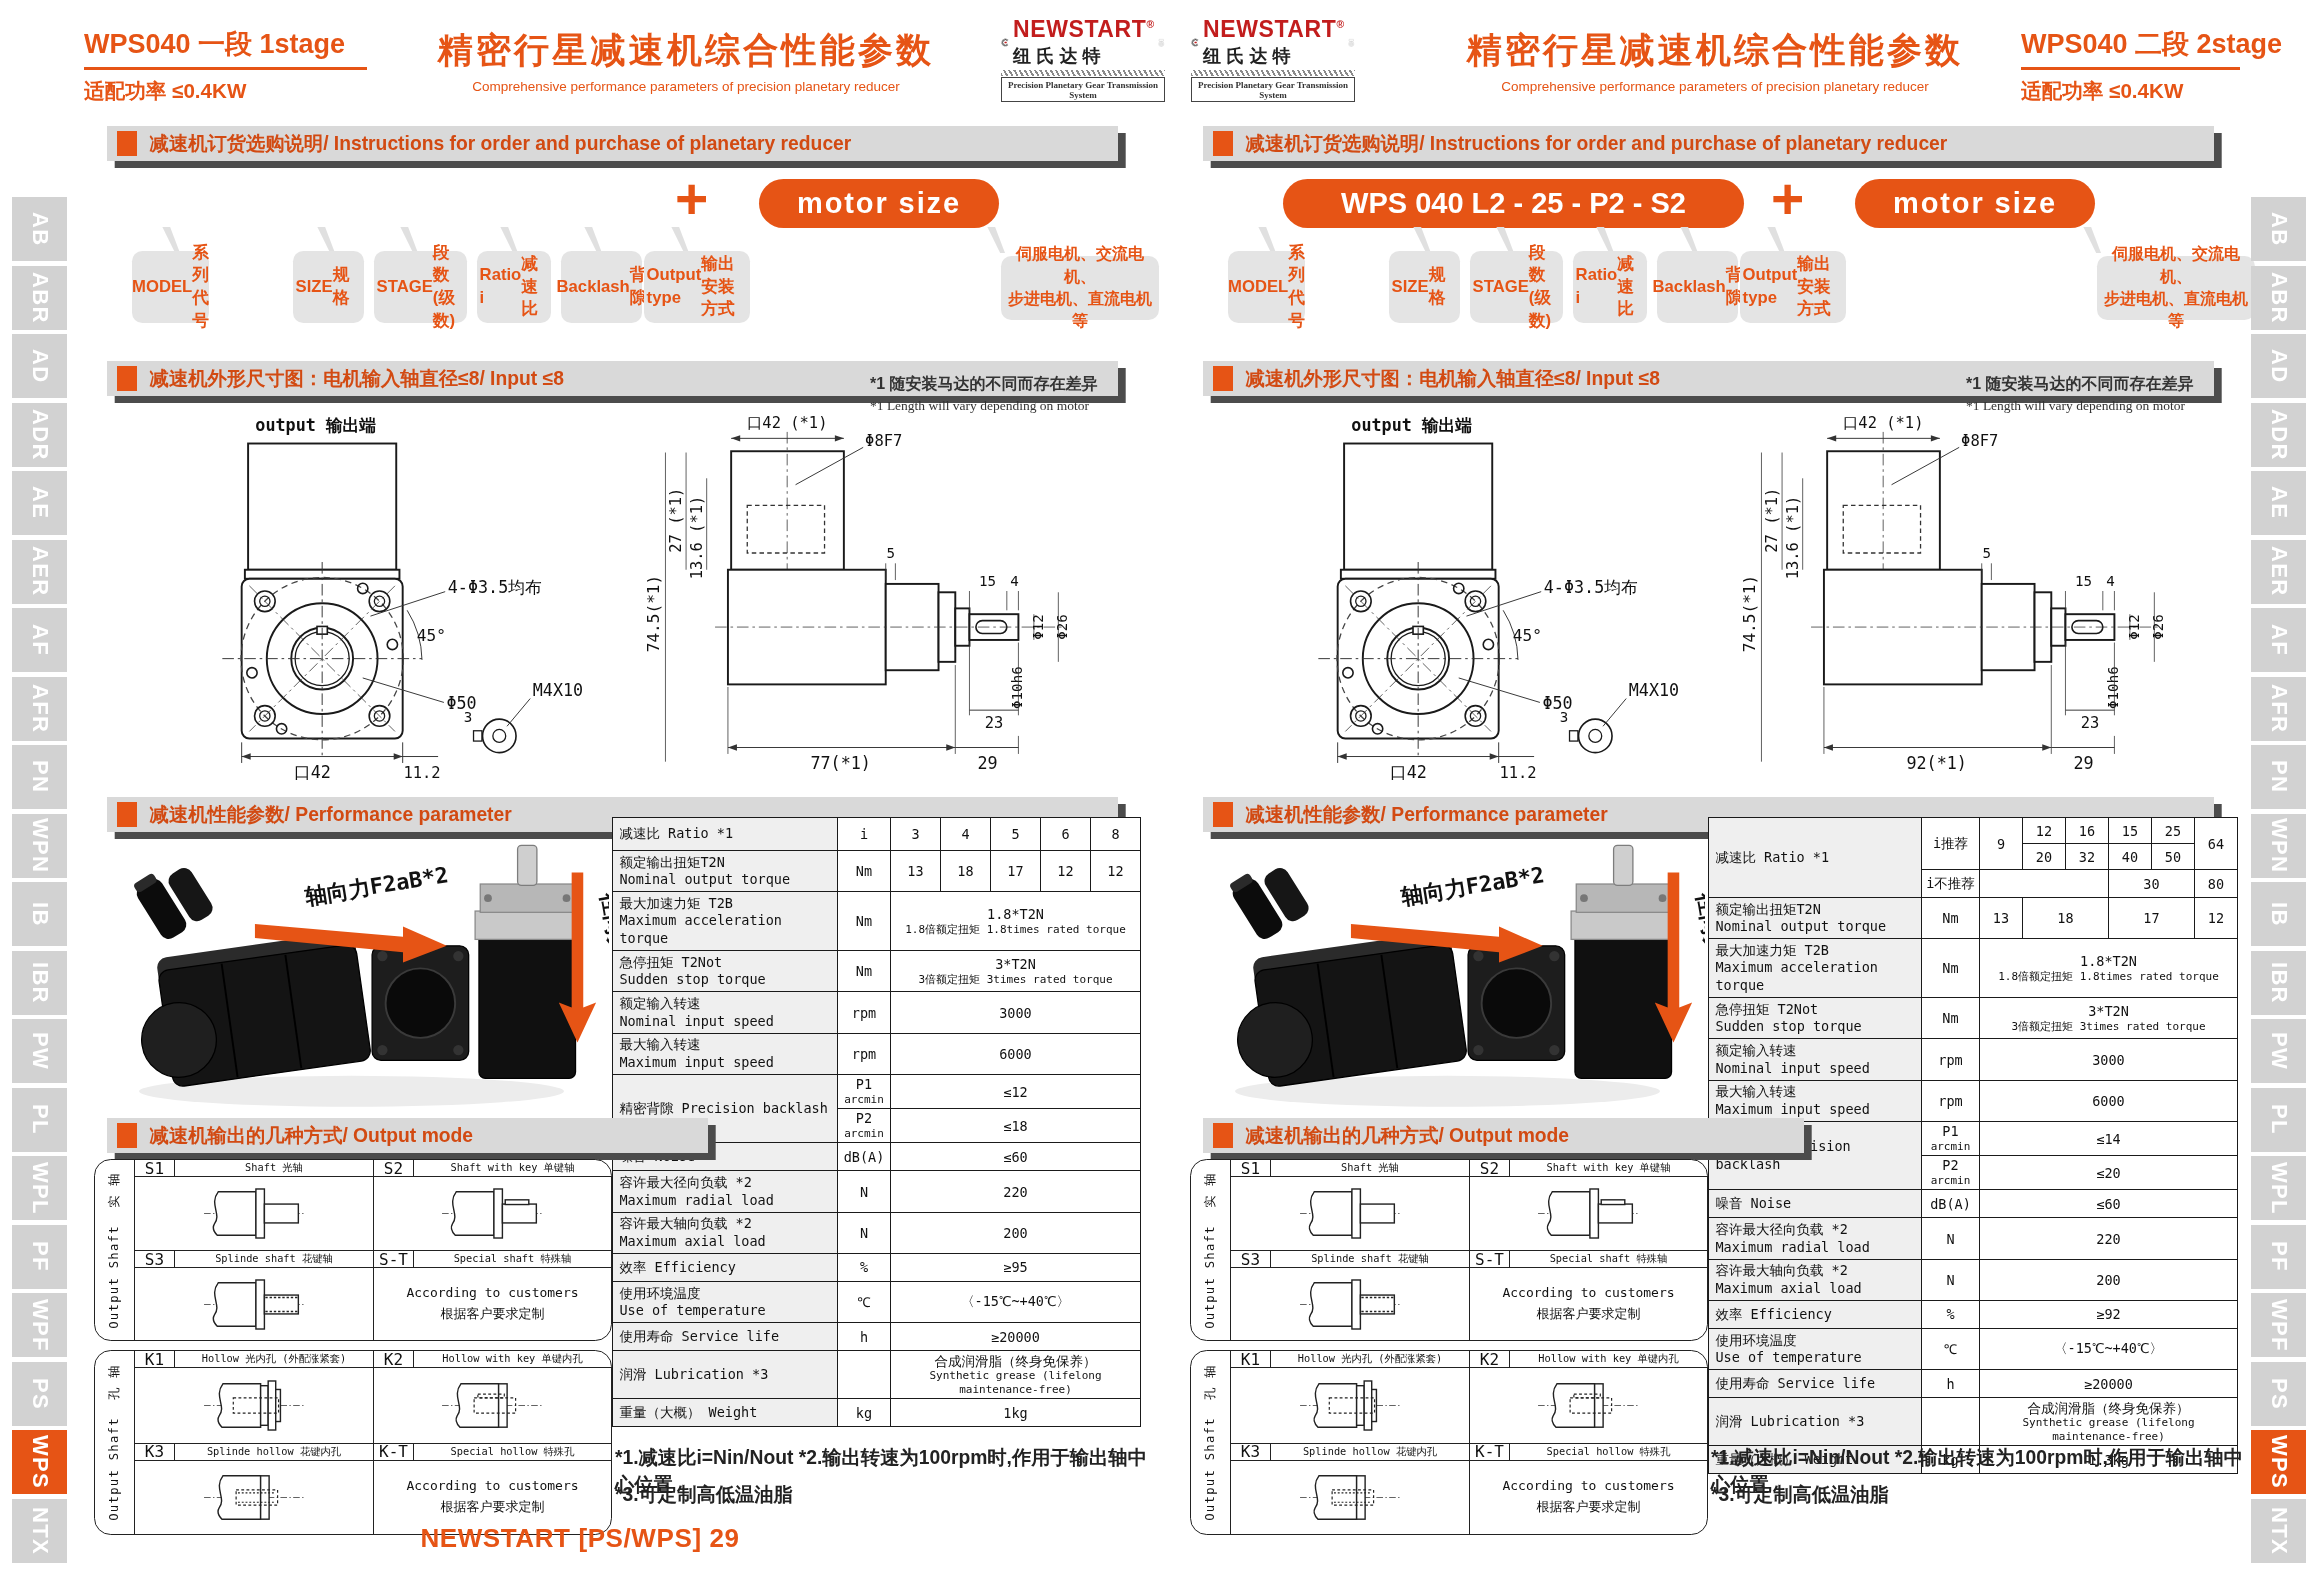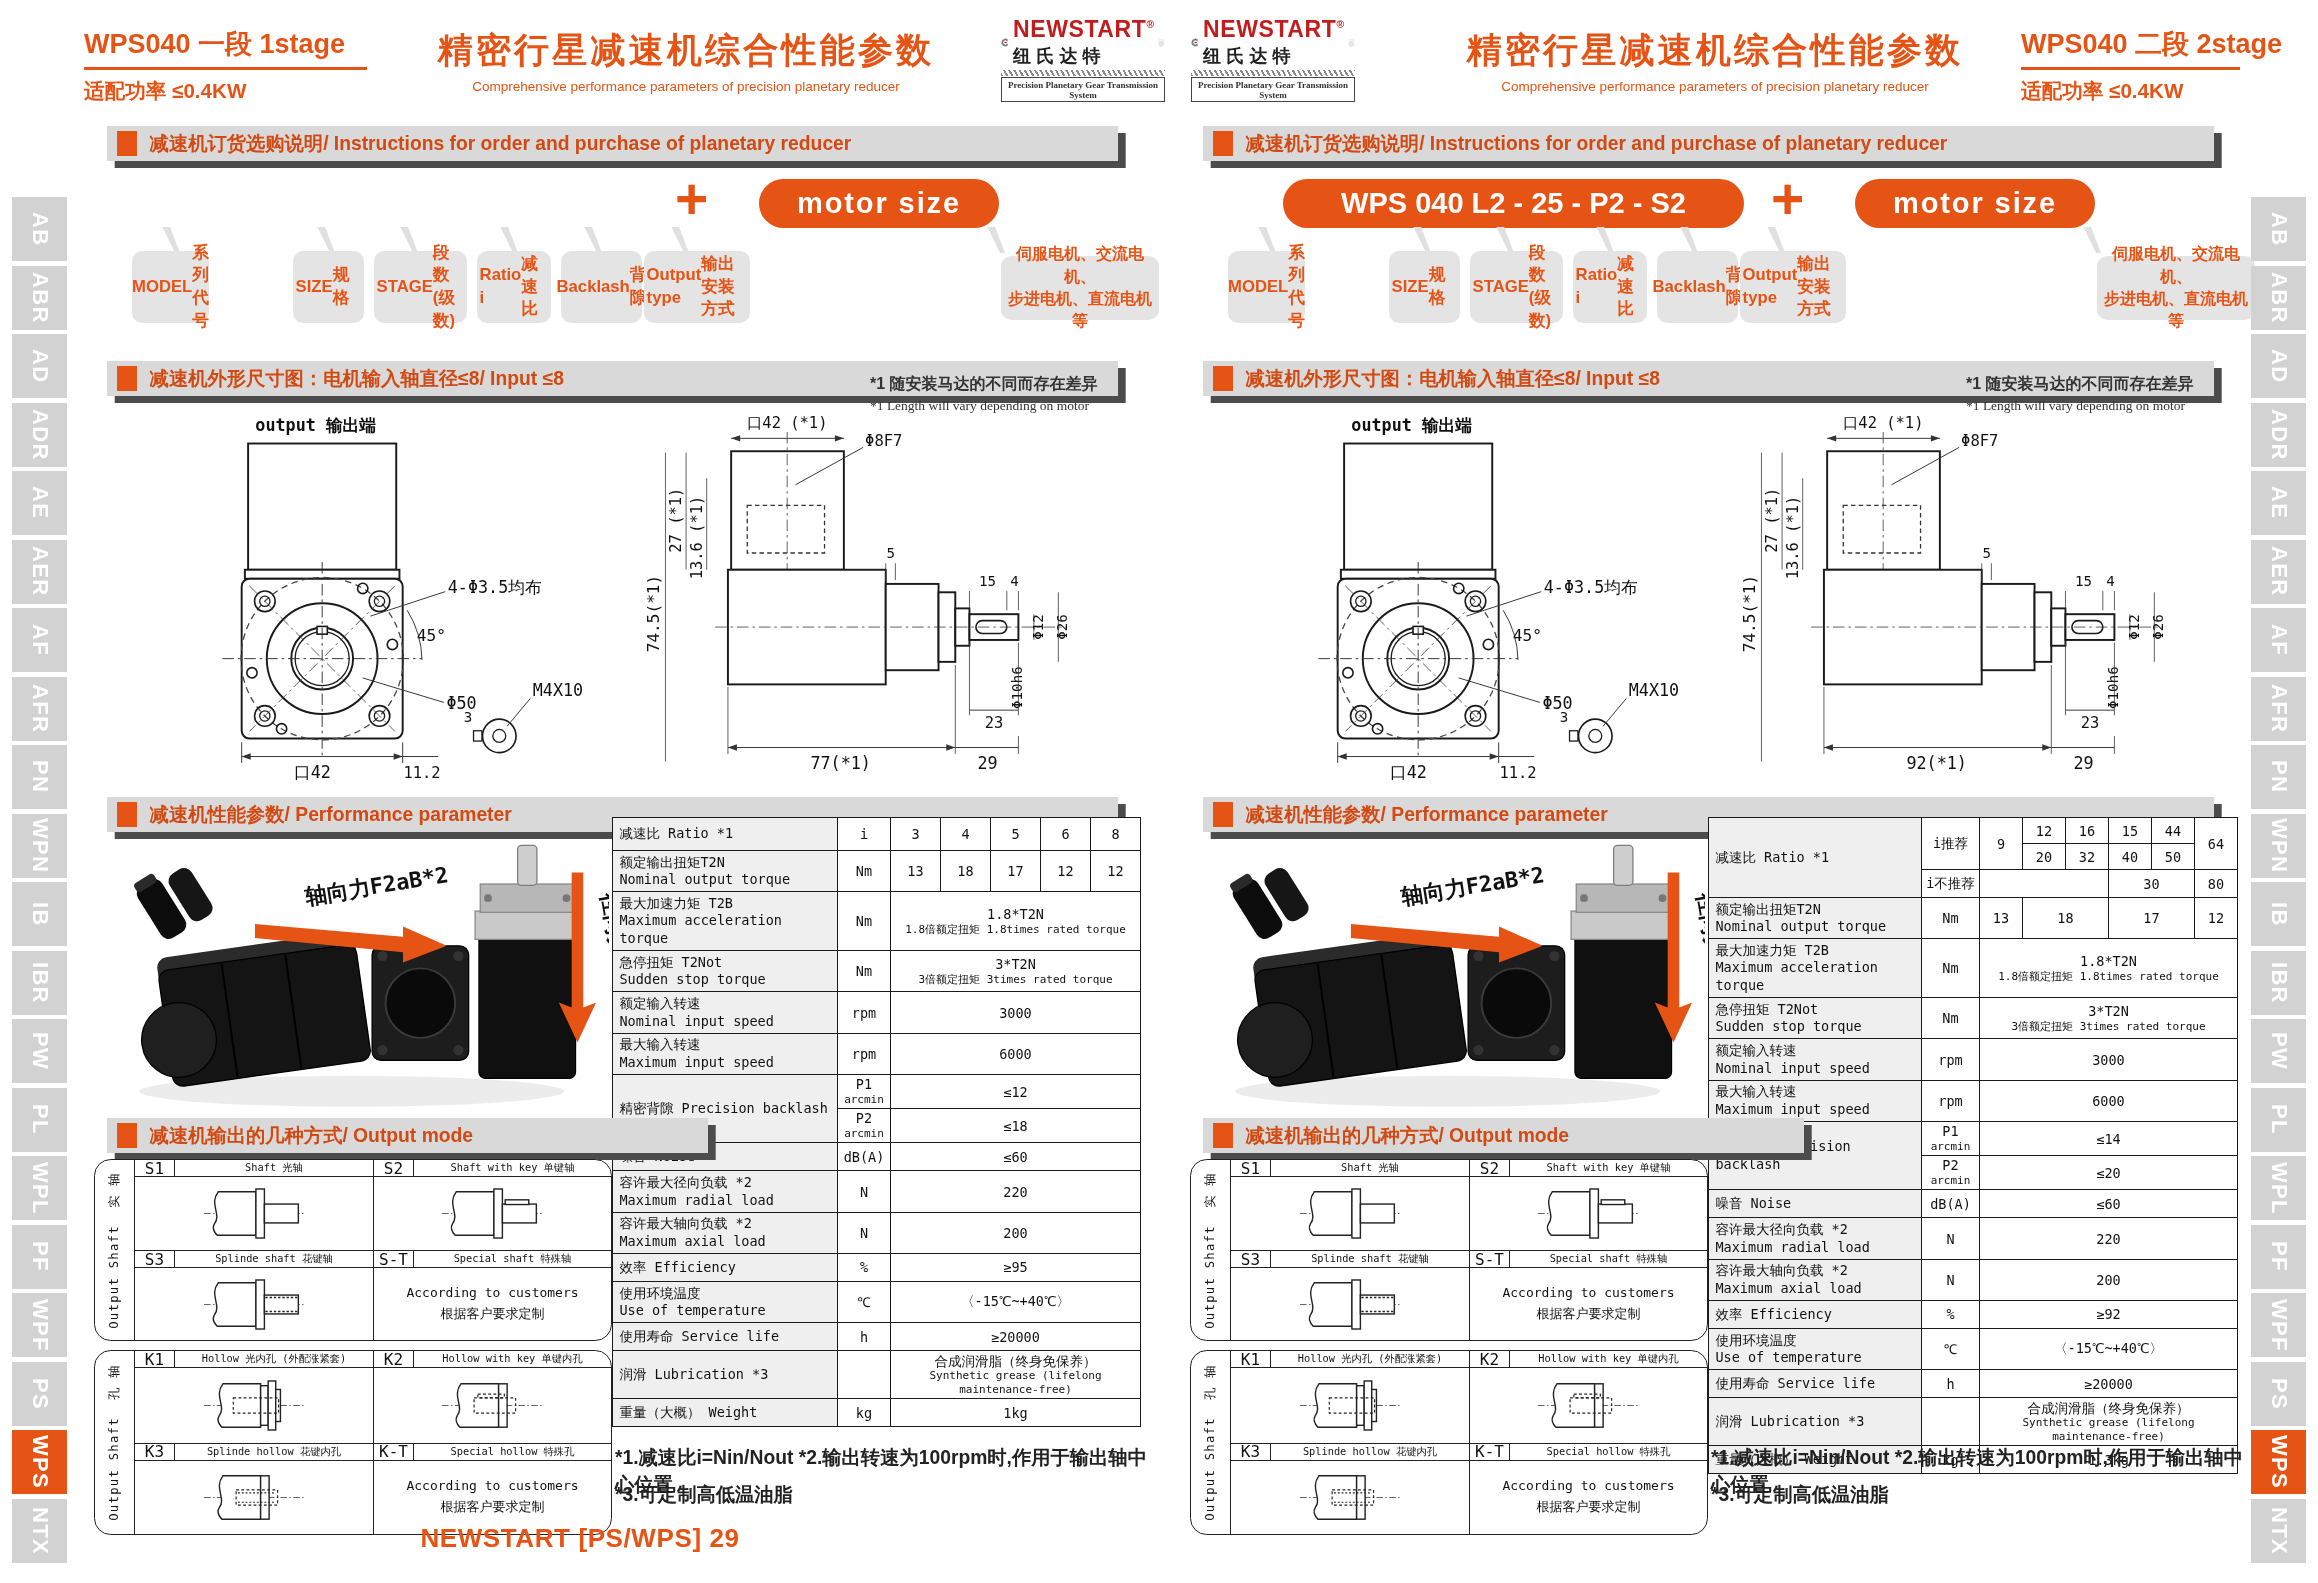--- a/index.html
+++ b/index.html
@@ -854,21 +854,21 @@
           <col style="width:43px">
         </colgroup>
       <tbody>
           <tr class="rh40">
             <td class="lab" rowspan="3">减速比 Ratio *1</td>
             <td rowspan="2">i推荐</td>
             <td rowspan="2">9</td>
             <td>12</td>
             <td>16</td>
             <td>15</td>
-            <td>44</td>
+            <td>25</td>
             <td rowspan="2">64</td>
           </tr>
       <tr class="rh40">
             <td>20</td>
             <td>32</td>
             <td>40</td>
             <td>50</td>
           </tr>
       <tr class="rh44">
             <td>i不推荐</td>

